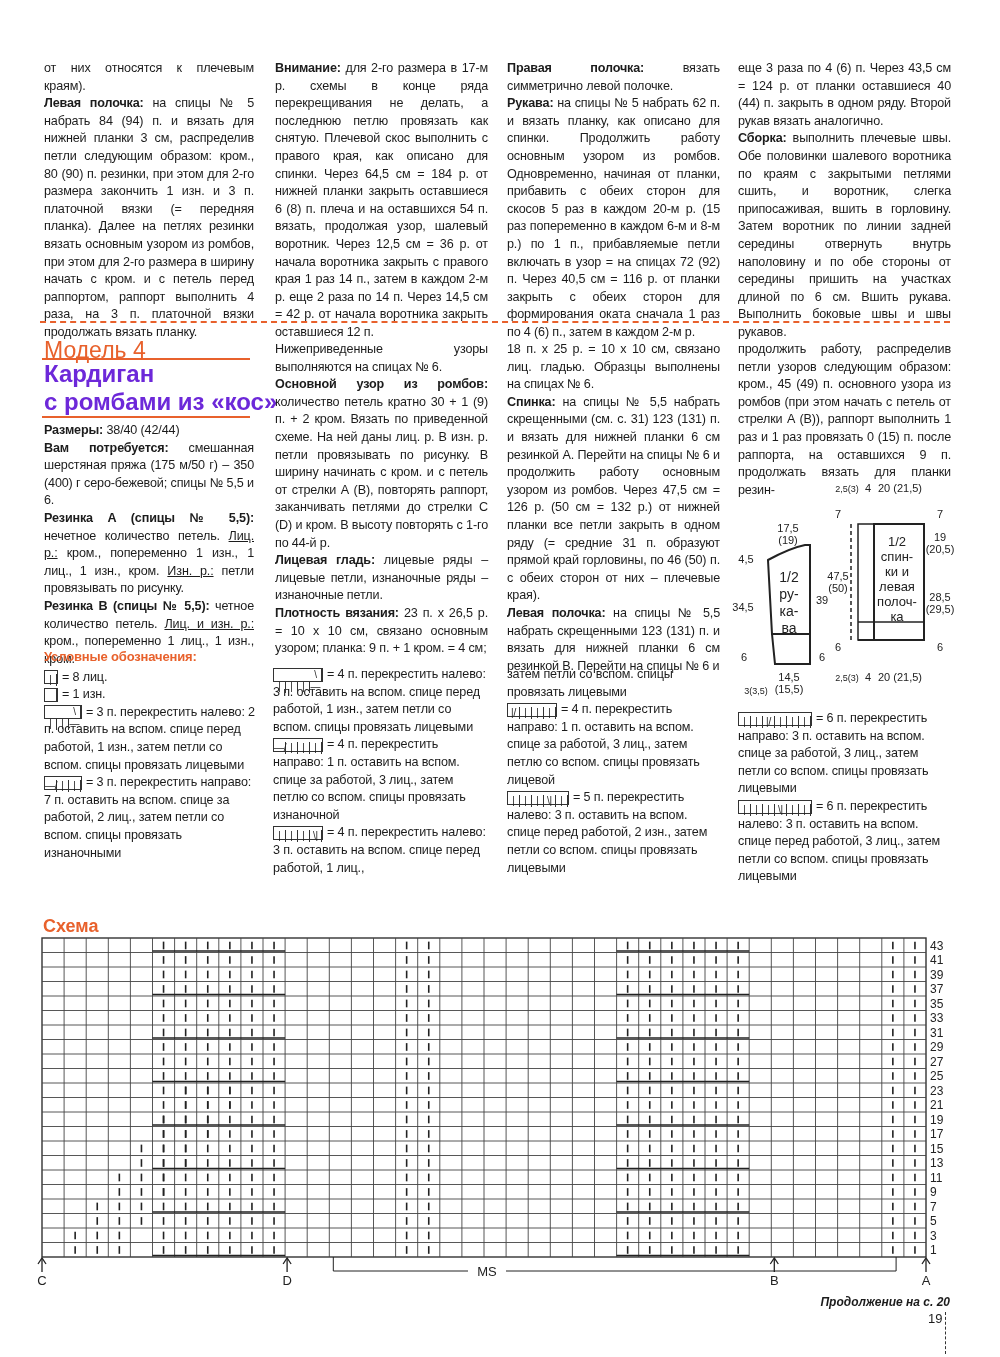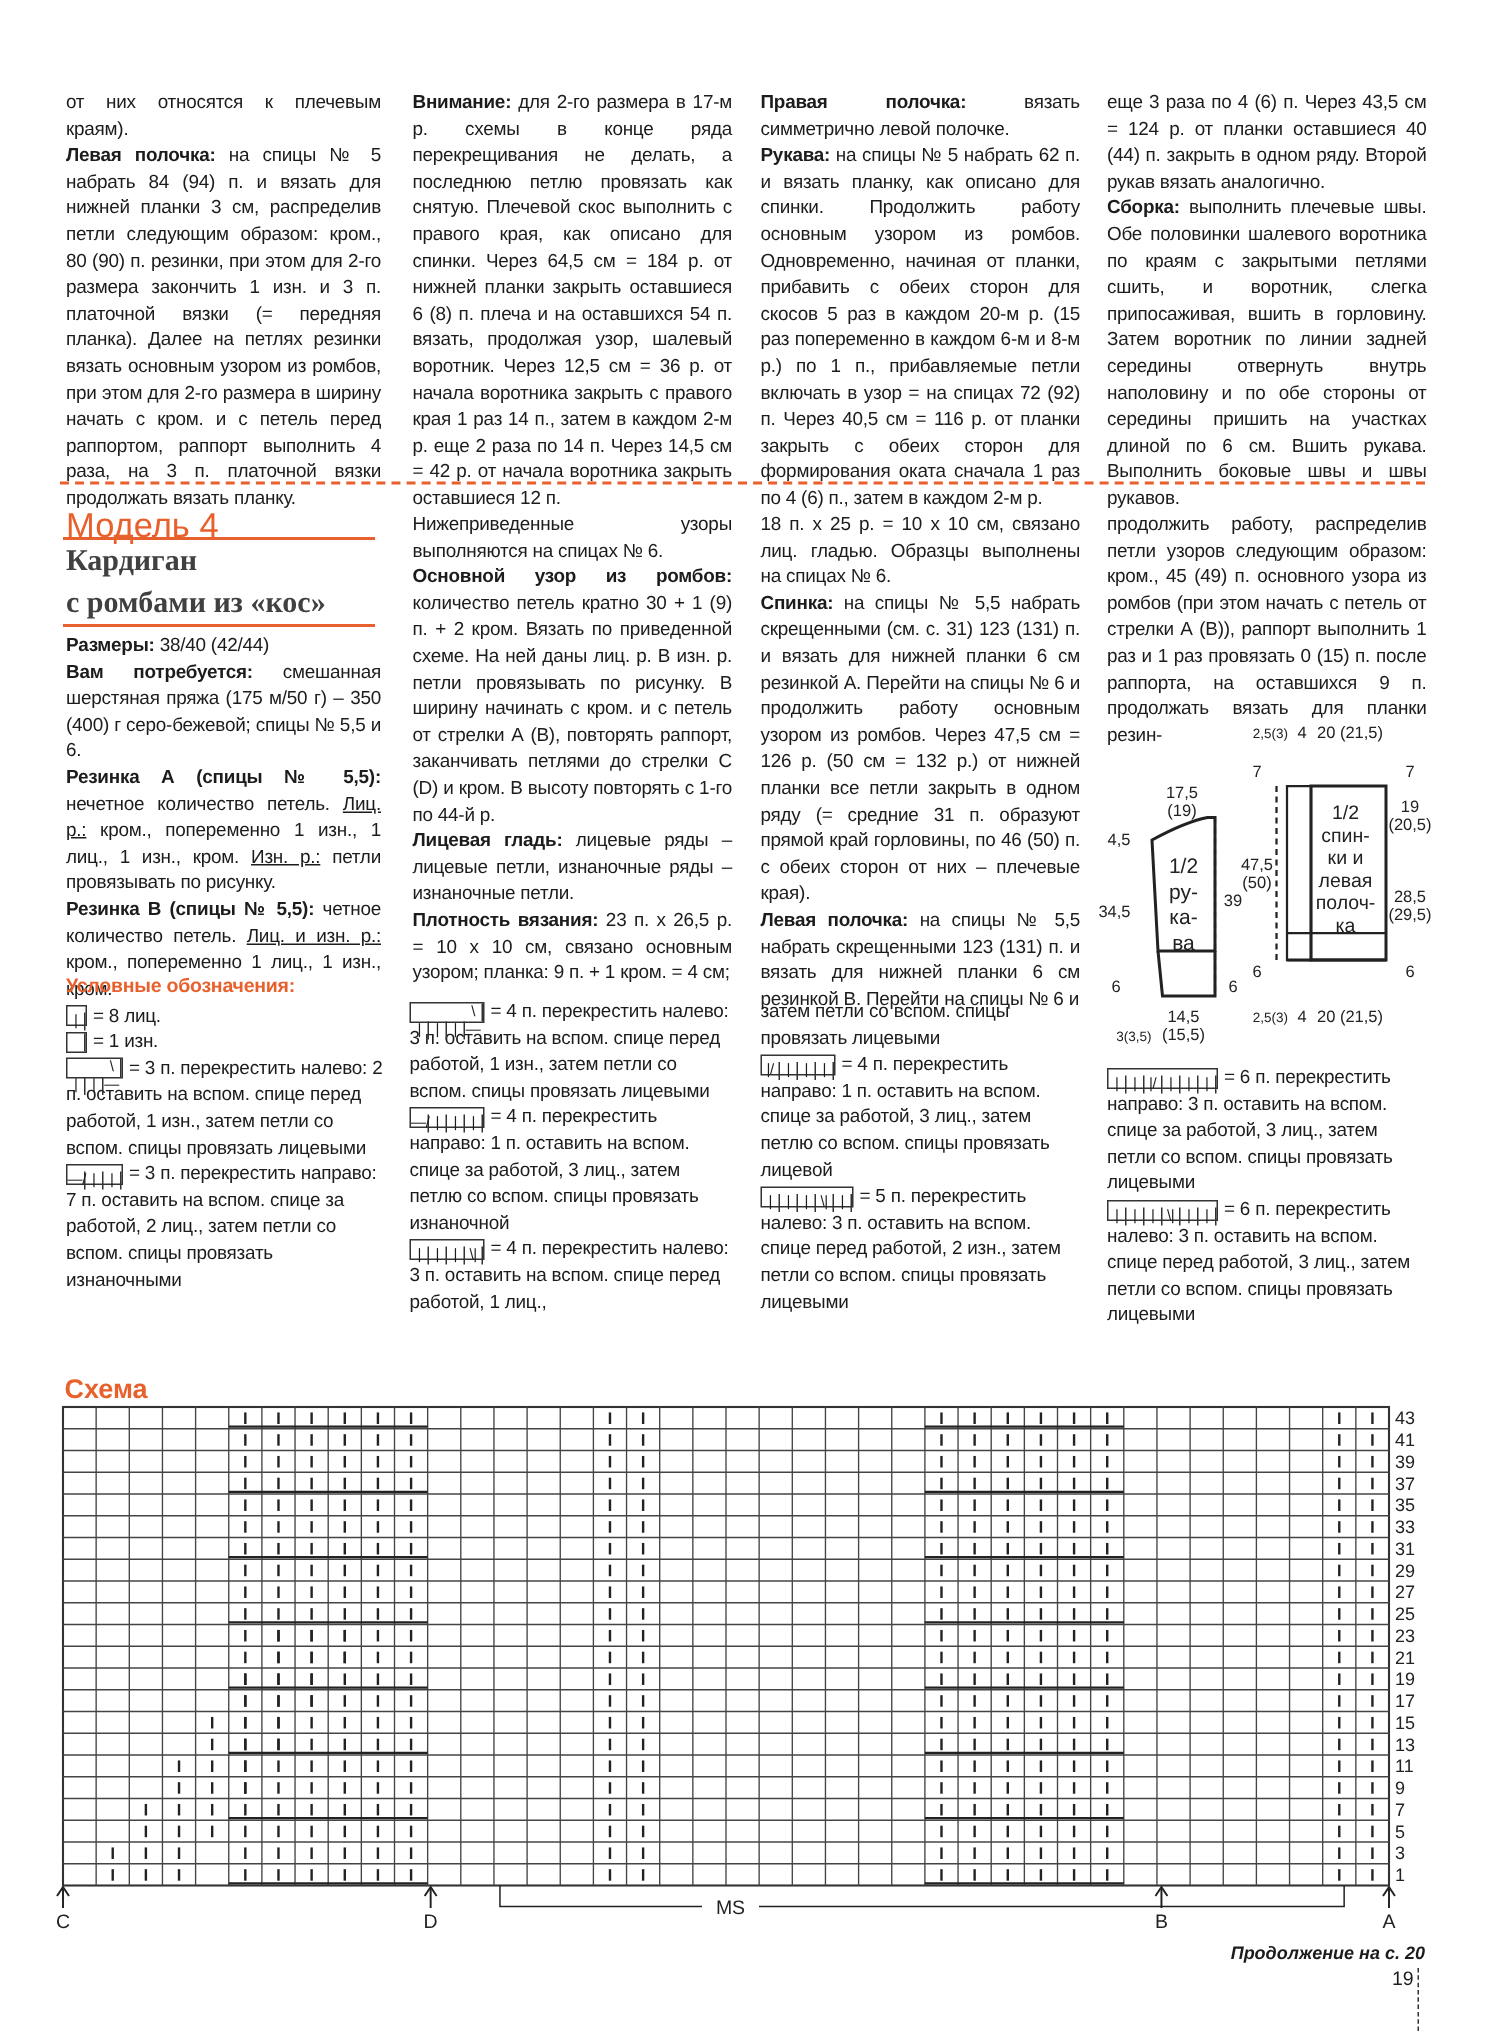--- a/index.html
+++ b/index.html
@@ -6,21 +6,21 @@
   body{width:1000px;height:1357px;position:relative;overflow:hidden;
        font-family:"Liberation Sans","DejaVu Sans",sans-serif;color:#1c1c1c;}
   .col{position:absolute;font-size:12.6px;line-height:17.6px;text-align:justify;
        font-family:"Liberation Sans",sans-serif;letter-spacing:-0.15px;}
   .col p{margin:0;}
   .b{font-weight:bold;}
   .u{text-decoration:underline;}
   .divider{position:absolute;left:40px;top:321px;width:910px;border-top:2px dashed #e8612c;}
   .model{position:absolute;left:44px;top:337px;font-size:23px;color:#e8612c;font-family:"Liberation Sans",sans-serif;}
   .title-rule{position:absolute;left:42px;width:208px;border-top:2px solid #e8612c;}
-  .title{position:absolute;left:44px;top:360px;font-size:20px;line-height:28px;color:#404040;font-weight:bold;font-family:Liberation Serif, serif;}
+  .title{position:absolute;left:44px;top:360px;font-size:24px;line-height:28px;color:#6d28d9;font-weight:bold;}
   .legend-head{color:#e8612c;font-weight:bold;font-size:13px;}
   .sym{display:inline-block;vertical-align:middle;border:1.5px solid #333;height:12px;margin-right:4px;position:relative;}
   .sym i{display:inline-block;width:12px;height:12px;border-right:1px solid #333;box-sizing:border-box;text-align:center;font-style:normal;font-size:10px;line-height:12px;}
   .schema-label{position:absolute;left:43px;top:916px;font-size:18px;font-weight:bold;color:#e8612c;}
   #chart{position:absolute;left:0;top:0;}
   .footer-cont{position:absolute;right:50px;top:1295px;font-size:12px;font-weight:bold;font-style:italic;}
   .pagenum{position:absolute;left:928px;top:1311px;font-size:13px;}
   .pagedash{position:absolute;left:945px;top:1312px;height:42px;border-left:1px dashed #333;}
 </style>
 </head>

